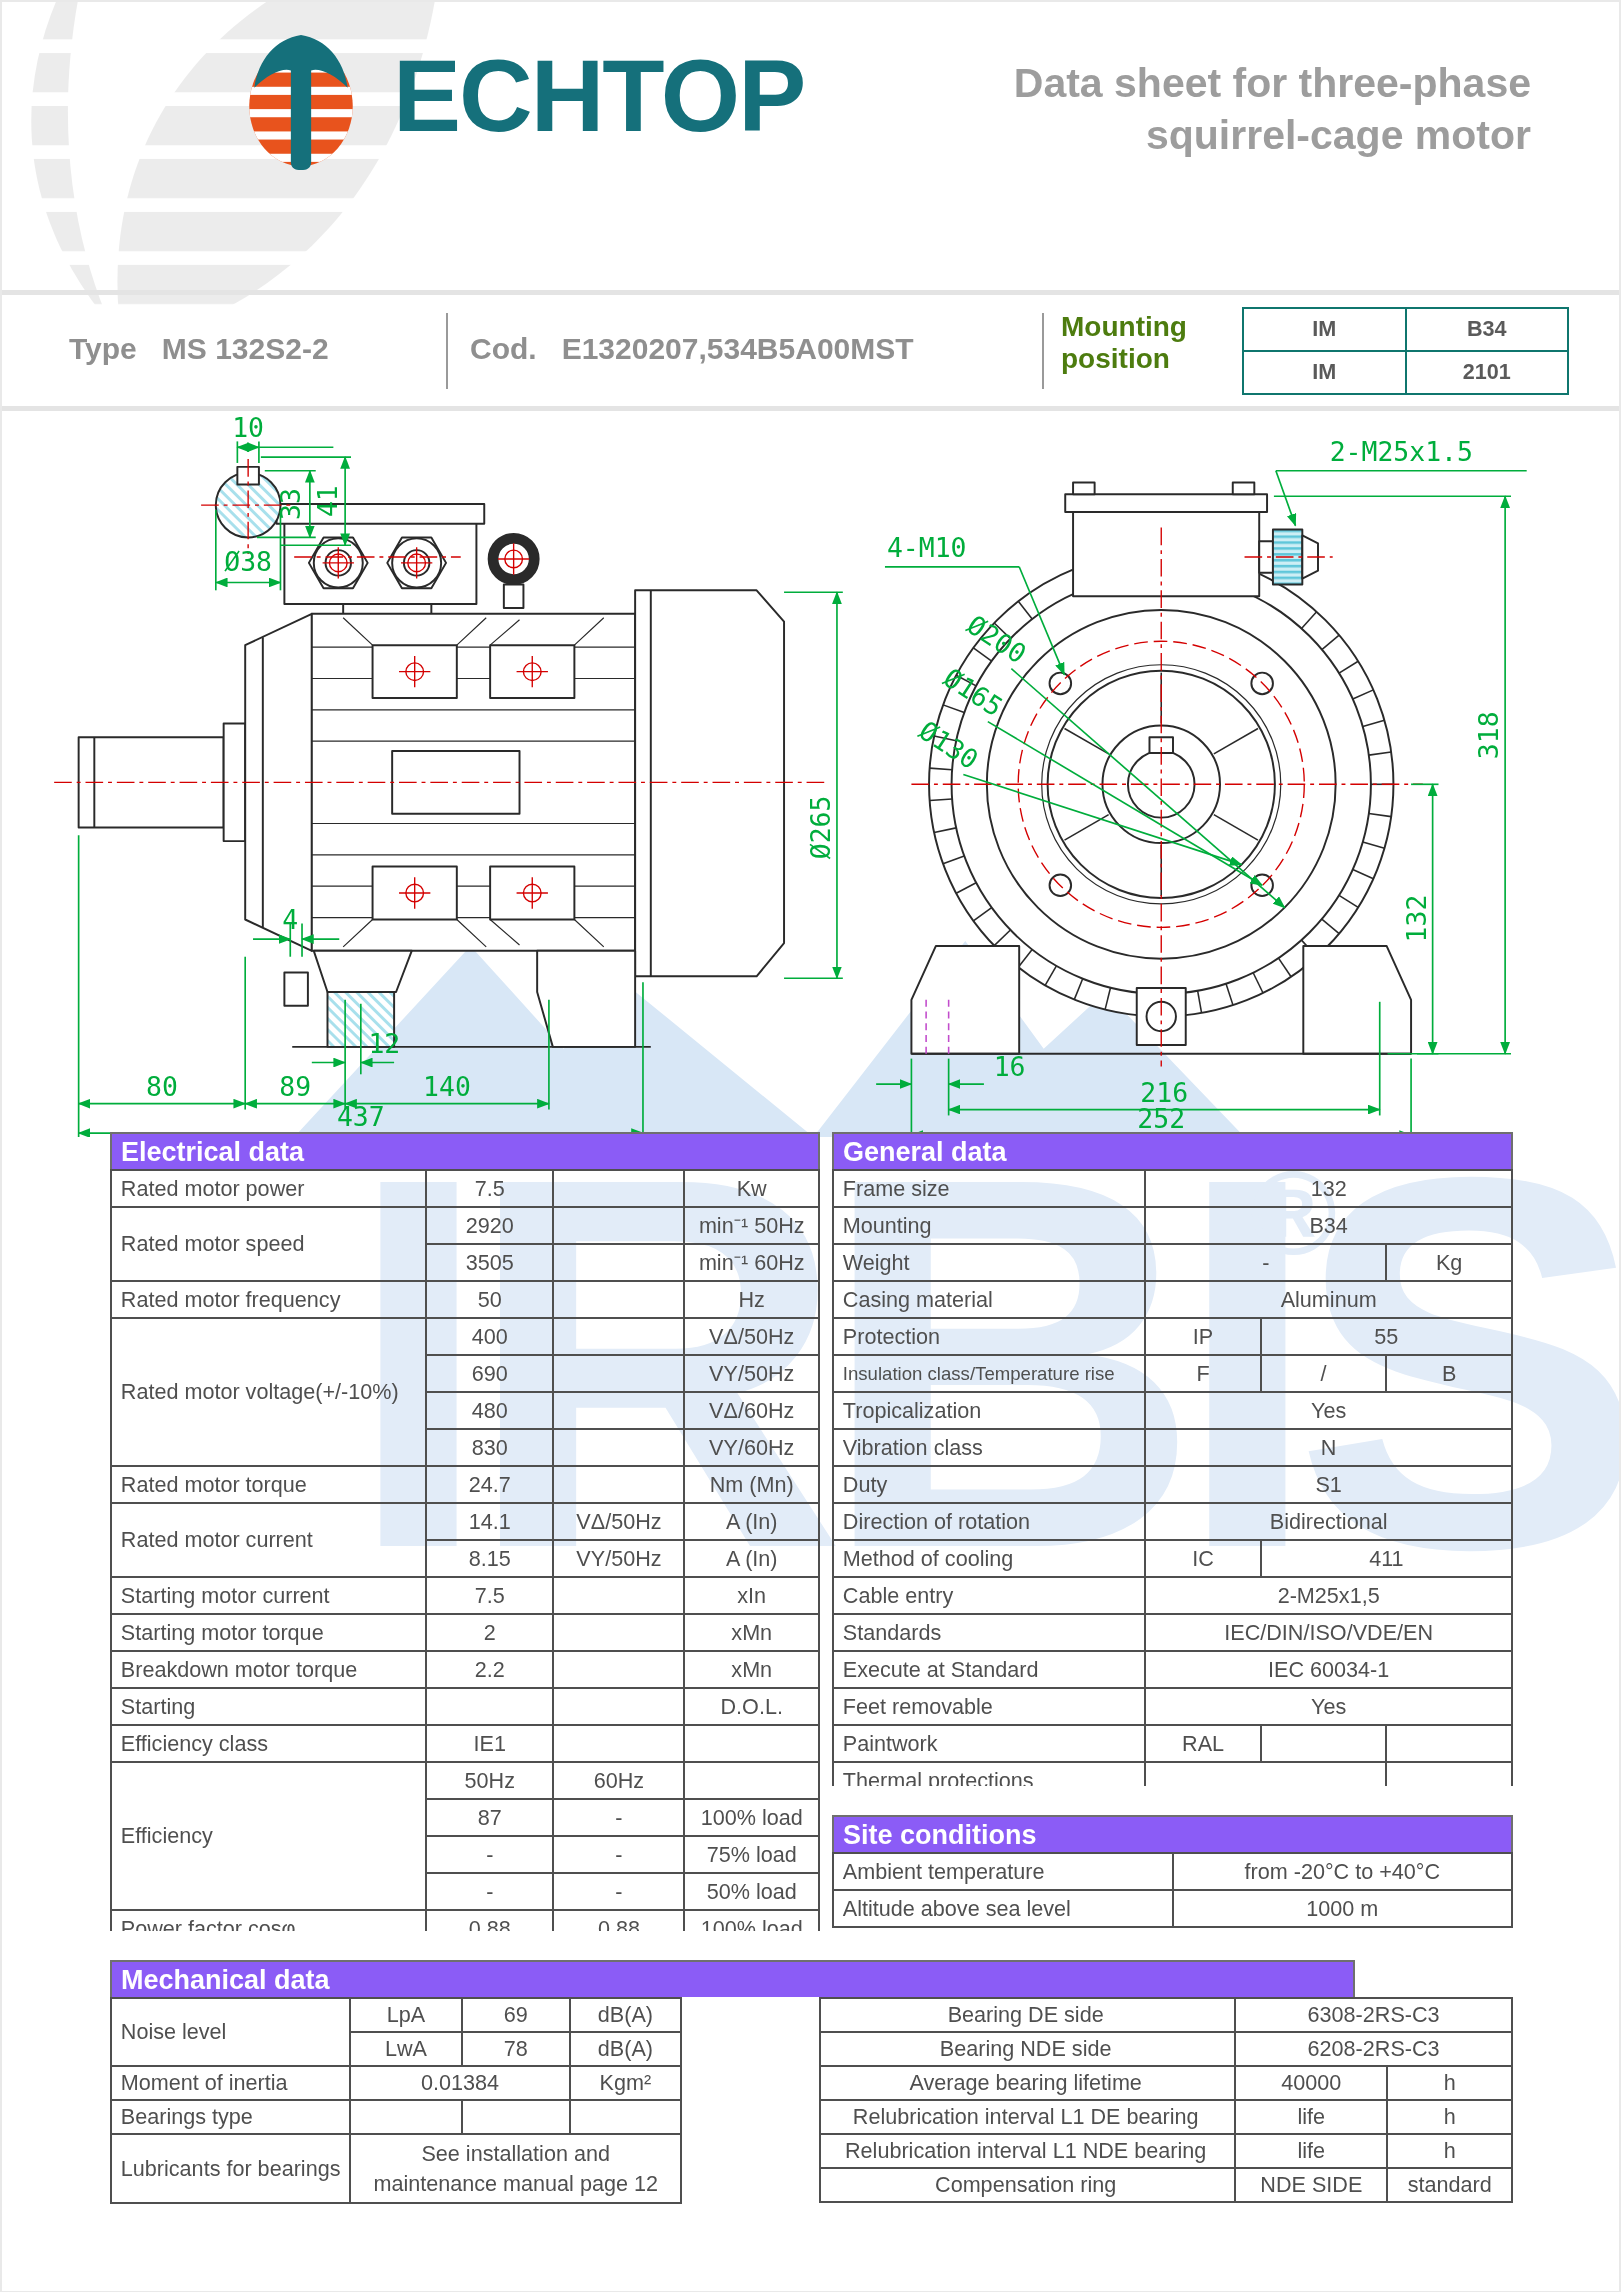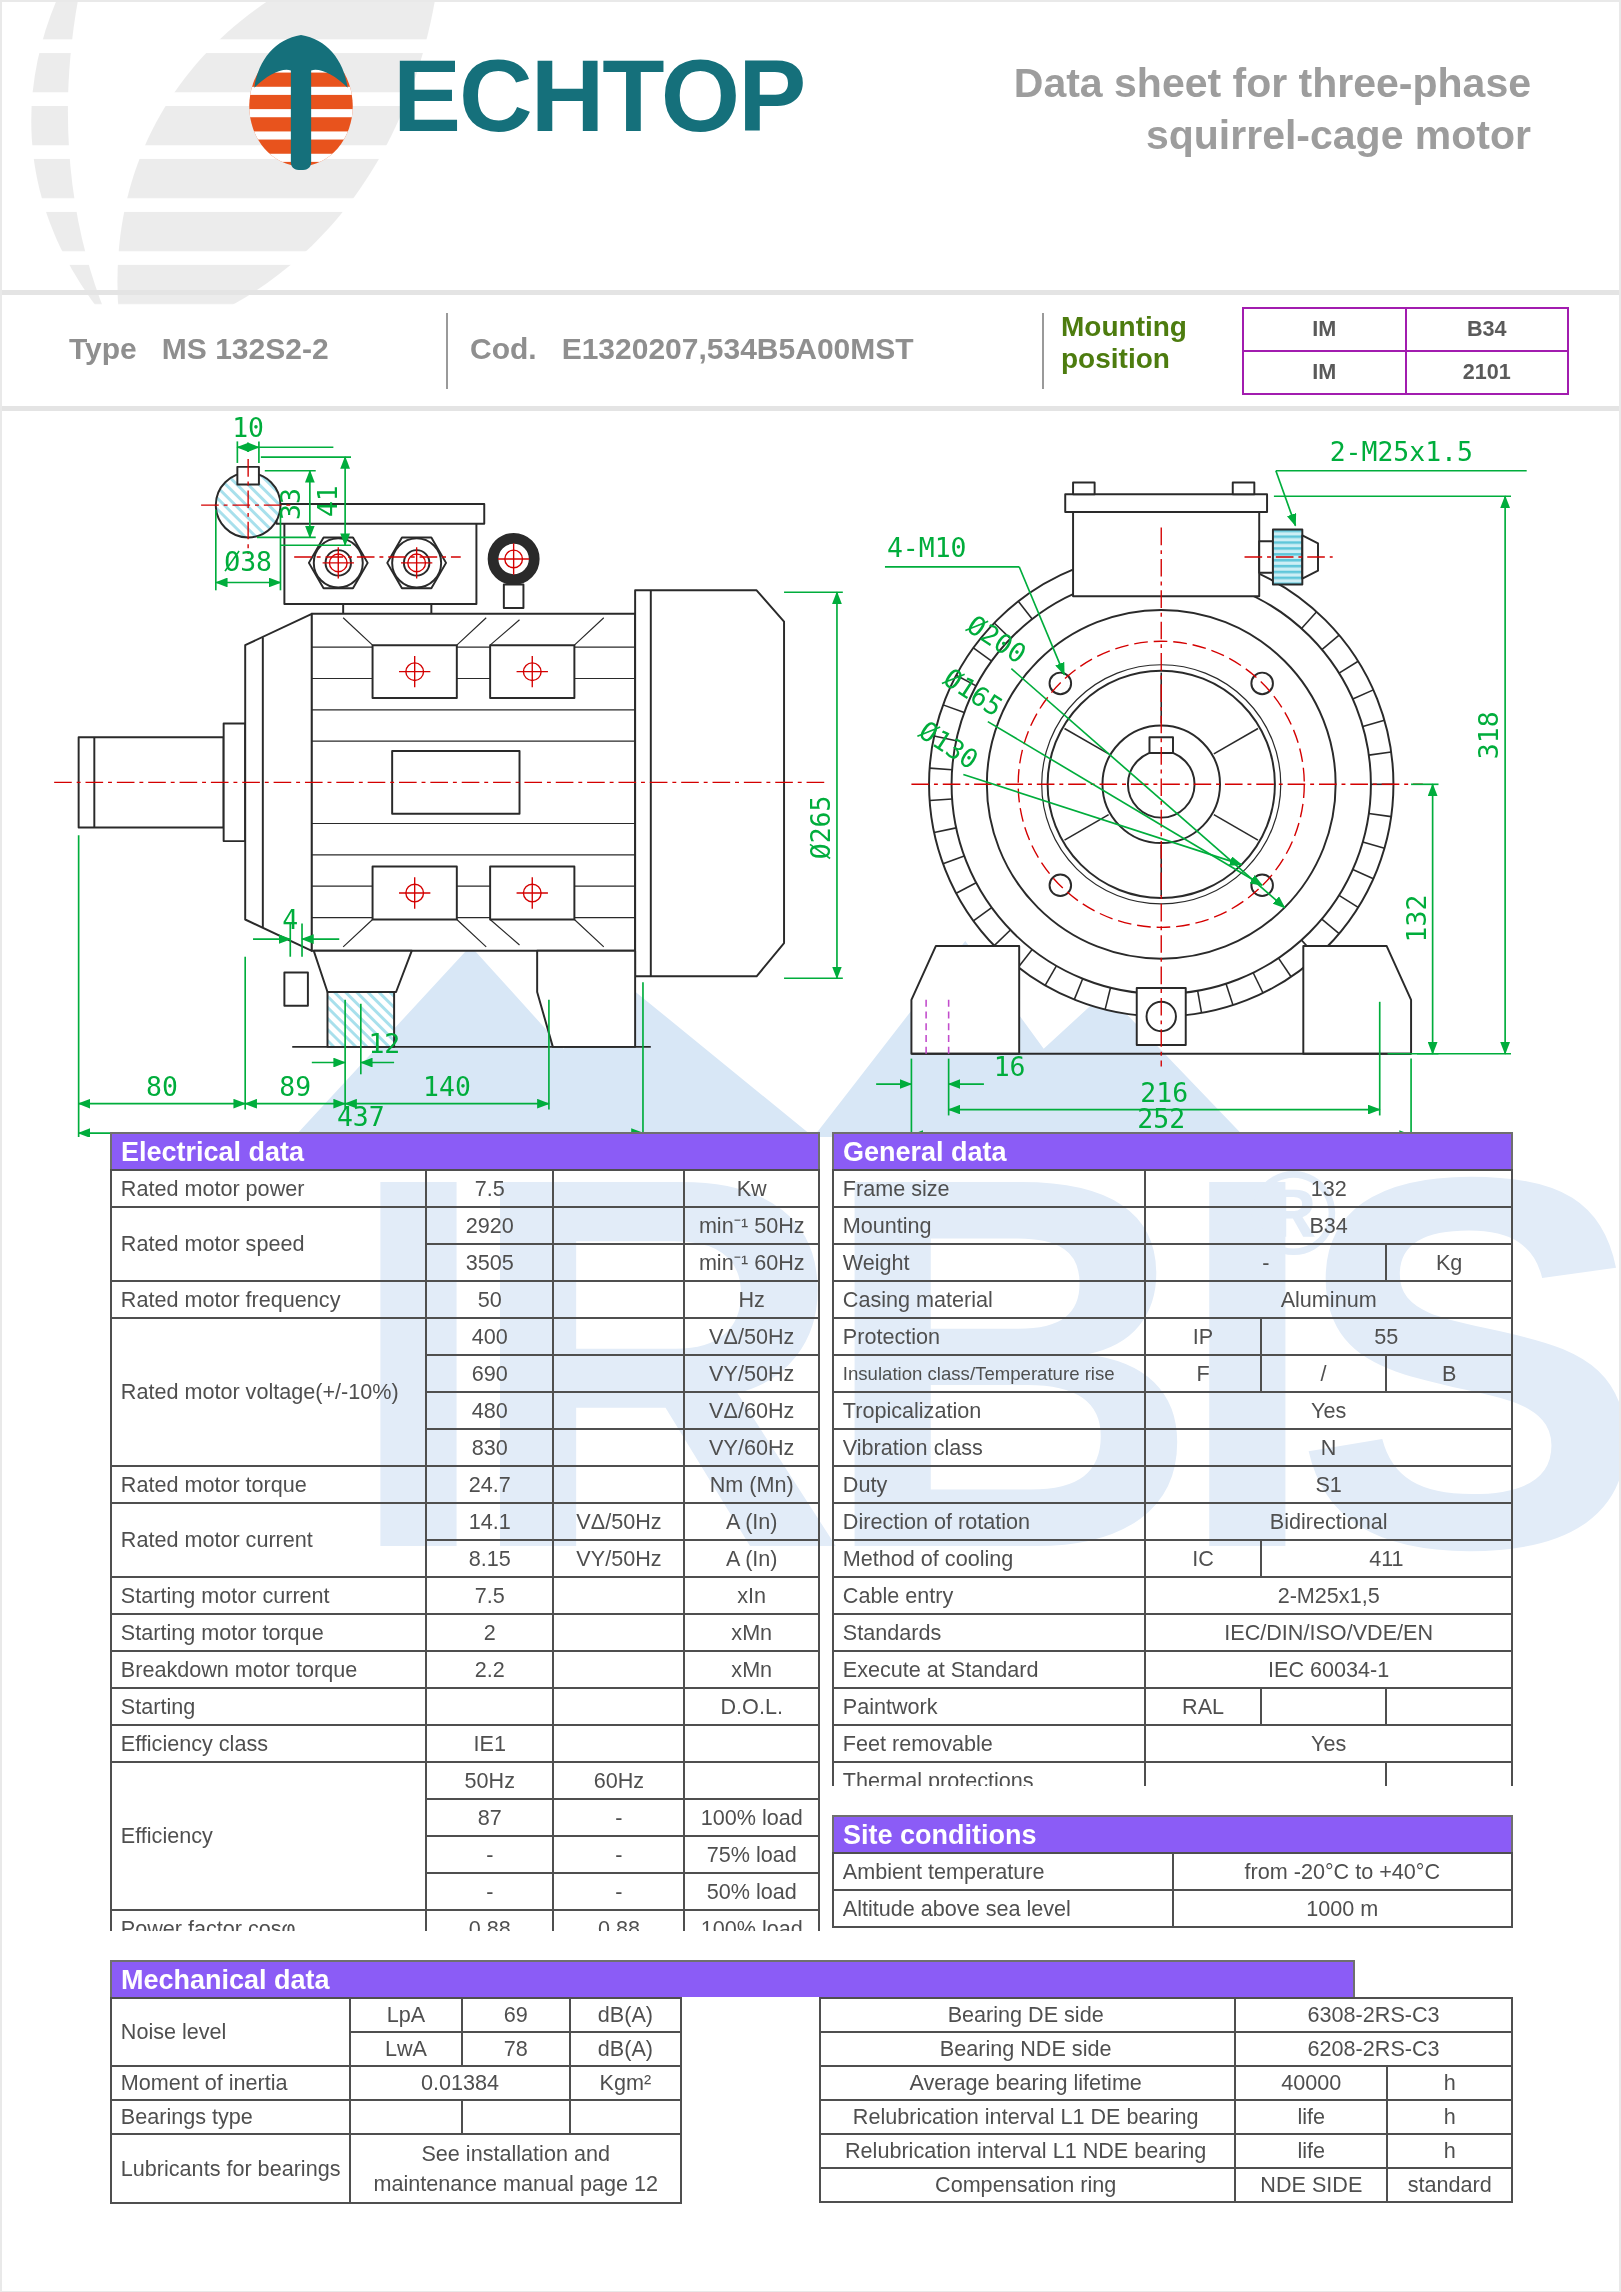--- a/index.html
+++ b/index.html
@@ -16,21 +16,21 @@
 
   .band{position:absolute;left:0;width:1621px;height:4.9px;background:#e4e4e4;}
 
   
   .typebar{position:absolute;left:0;top:295px;width:1621px;height:111px;}
   .tb-text{position:absolute;top:37px;font-size:30px;font-weight:bold;color:#8f8f8f;white-space:nowrap;}
   .vdiv{position:absolute;top:17.6px;height:76px;width:2px;background:#9a9a9a;}
   .mountlabel{position:absolute;left:1061px;top:15.7px;width:176px;font-size:28px;font-weight:bold;
               color:#4d7c0f;line-height:1.15;}
   .mnt{position:absolute;left:1242px;top:11.8px;width:327px;border-collapse:collapse;table-layout:fixed;}
-  .mnt td{border:2px solid #a21caf;height:39px;text-align:center;font-size:21.6px;font-weight:bold;color:#5a5a5a;}
+  .mnt td{border:2px solid #0f766e;height:39px;text-align:center;font-size:21.6px;font-weight:bold;color:#5a5a5a;}
 
   
   #drw{position:absolute;left:0;top:412px;z-index:1;}
   .blk{stroke:#2a2a2a;stroke-width:2;fill:none;stroke-linejoin:round;}
   .blk1{stroke:#2a2a2a;stroke-width:1.2;fill:none;}
   .wht{fill:#fff;}
   .red{stroke:#d40000;stroke-width:1.4;fill:none;}
   .redd{stroke:#d40000;stroke-width:1.4;fill:none;stroke-dasharray:18 5 4 5;}
   .grn{stroke:#00ad3c;stroke-width:1.7;fill:none;}
   .gt{fill:#00ad3c;font:27px "DejaVu Sans Mono",monospace;}
@@ -581,28 +581,28 @@
           </tr>
       <tr>
             <td class="lb">Standards</td>
             <td colspan="3">IEC/DIN/ISO/VDE/EN</td>
           </tr>
       <tr>
             <td class="lb">Execute at Standard</td>
             <td colspan="3">IEC 60034-1</td>
           </tr>
       <tr>
+            <td class="lb">Feet removable</td>
+            <td colspan="3">Yes</td>
+          </tr>
+      <tr>
             <td class="lb">Paintwork</td>
             <td>RAL</td>
             <td></td>
             <td></td>
-          </tr>
-      <tr>
-            <td class="lb">Feet removable</td>
-            <td colspan="3">Yes</td>
           </tr>
       <tr>
             <td class="lb">Thermal protections</td>
             <td colspan="2"></td>
             <td></td>
           </tr>
     </tbody>
       </table>
   </div>
 

